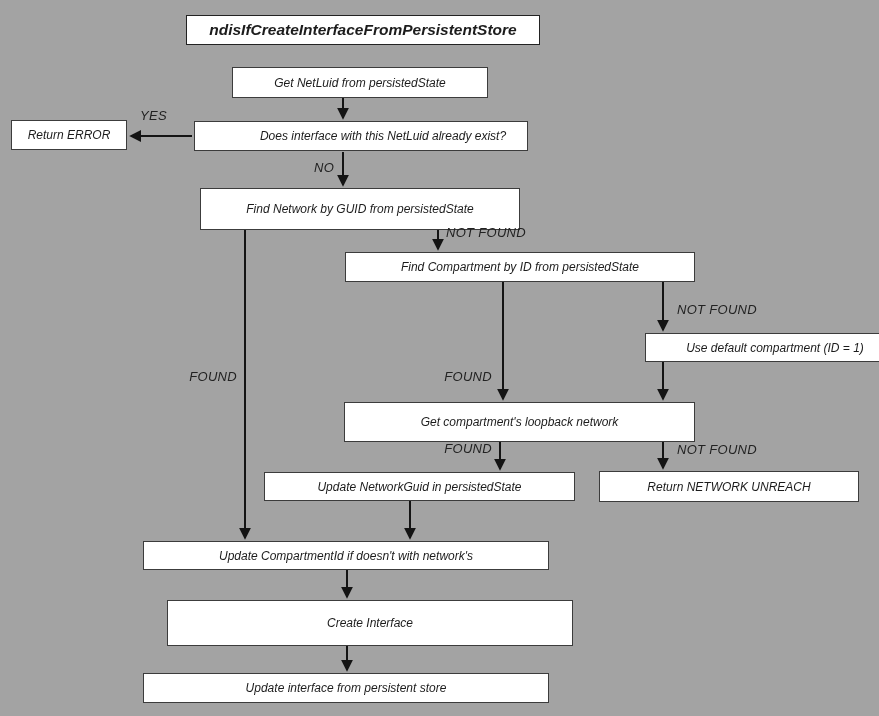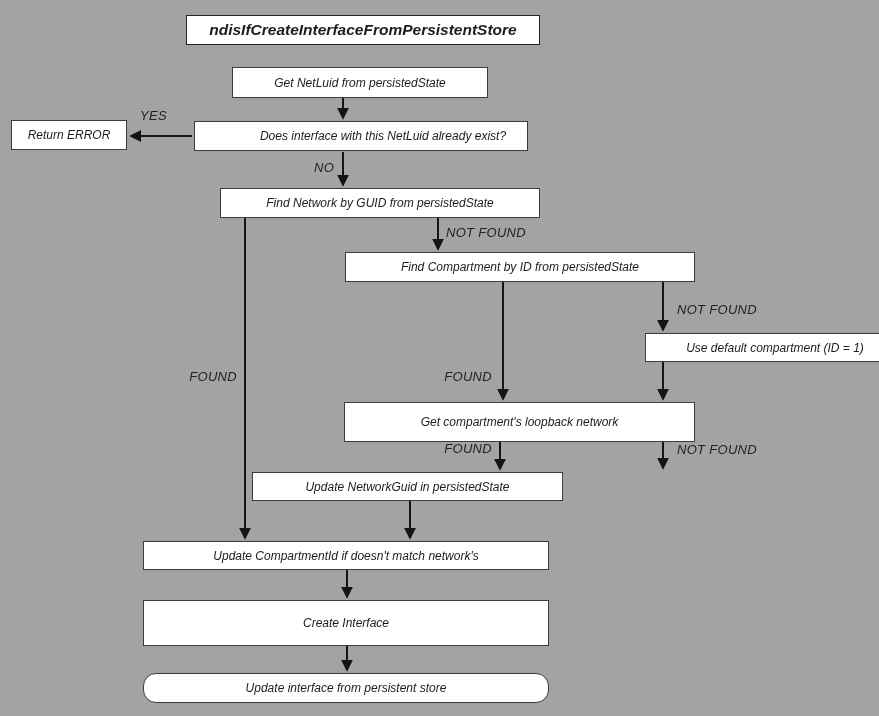--- a/index.html
+++ b/index.html
@@ -8,21 +8,21 @@
     font-family:"Liberation Sans","DejaVu Sans",sans-serif;overflow:hidden;font-style:italic;
   }
   .arrows{position:absolute;left:0;top:0;pointer-events:none;}
   .arrows line{stroke:#141414;stroke-width:2;}
   .node{
     position:absolute;display:flex;align-items:center;justify-content:center;
     border:1px solid #3c3c3c;background:#ffffff;color:#1c1c1c;
     font-size:12px;white-space:nowrap;box-sizing:border-box;text-align:center;
   }
   .node.bold{font-weight:bold;font-size:15.5px;border-color:#222;}
-  .node.two-line{flex-direction:column;line-height:1.35;}
+  .node.two-line{flex-direction:column;line-height:1.35;margin-left:24px;}
   .edge-label{
     position:absolute;font-size:13px;color:#222;white-space:nowrap;
     letter-spacing:.3px;
   }
   .edge-label.ra{text-align:right;}
 </style>
 </head>
 <body>
 
 <div class="canvas">
@@ -49,38 +49,39 @@
   </svg>
 
   <div class="node bold" style="left:186px;top:15px;width:354px;height:30px;">ndisIfCreateInterfaceFromPersistentStore</div>
 
   <div class="node" style="left:232px;top:67px;width:256px;height:31px;">Get NetLuid from persistedState</div>
 
   <div class="node" style="left:11px;top:120px;width:116px;height:30px;">Return ERROR</div>
 
   <div class="node" style="left:194px;top:121px;width:334px;height:30px;padding-left:44px;">Does interface with this NetLuid already exist?</div>
 
-  <div class="node" style="left:200px;top:188px;width:320px;height:30px;margin-left:20px;">Find Network by GUID from persistedState</div>
+  <div class="node" style="left:200px;top:188px;width:320px;height:42px;">Find Network by GUID from persistedState</div>
 
   <div class="node" style="left:345px;top:252px;width:350px;height:30px;">Find Compartment by ID from persistedState</div>
 
   <div class="node" style="left:598px;top:333px;width:260px;height:29px;margin-left:47px;">Use default compartment (ID = 1)</div>
 
   <div class="node" style="left:344px;top:402px;width:351px;height:40px;">Get compartment's loopback network</div>
 
-  <div class="node" style="left:252px;top:472px;width:311px;height:29px;">Update NetworkGuid in persistedState</div>
+  <div class="node" style="left:264px;top:472px;width:311px;height:29px;">Update NetworkGuid in persistedState</div>
 
+  <div class="node" style="left:599px;top:471px;width:260px;height:31px;">Return NETWORK UNREACH</div>
 
-  <div class="node" style="left:143px;top:541px;width:406px;height:29px;">Update CompartmentId if doesn't match network's</div>
+  <div class="node" style="left:143px;top:541px;width:406px;height:29px;">Update CompartmentId if doesn't with network's</div>
 
   <div class="node two-line" style="left:143px;top:600px;width:406px;height:46px;">
     <div>Create Interface</div>
   </div>
 
-  <div class="node" style="left:143px;top:673px;width:406px;height:30px;border-radius:13px;">Update interface from persistent store</div>
+  <div class="node" style="left:143px;top:673px;width:406px;height:30px;">Update interface from persistent store</div>
 
   <span class="edge-label" style="left:140px;top:108px;">YES</span>
 
   <span class="edge-label" style="left:314px;top:160px;">NO</span>
 
   <span class="edge-label ra" style="left:177px;top:369px;width:60px;">FOUND</span>
 
   <span class="edge-label" style="left:446px;top:225px;">NOT FOUND</span>
 
   <span class="edge-label ra" style="left:430px;top:369px;width:62px;">FOUND</span>

